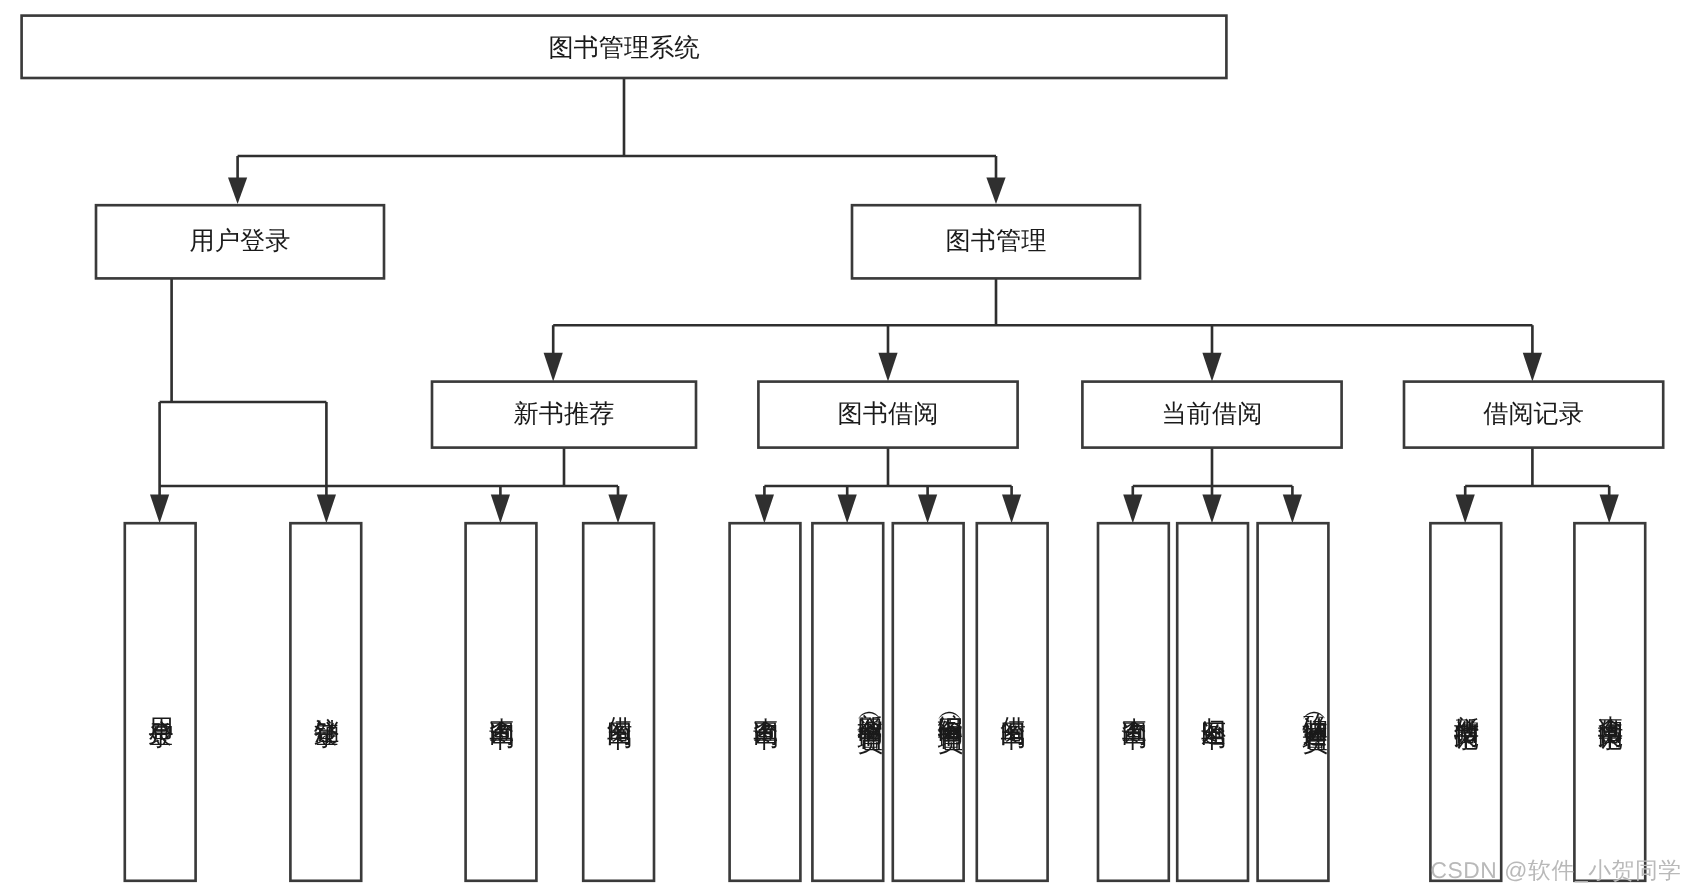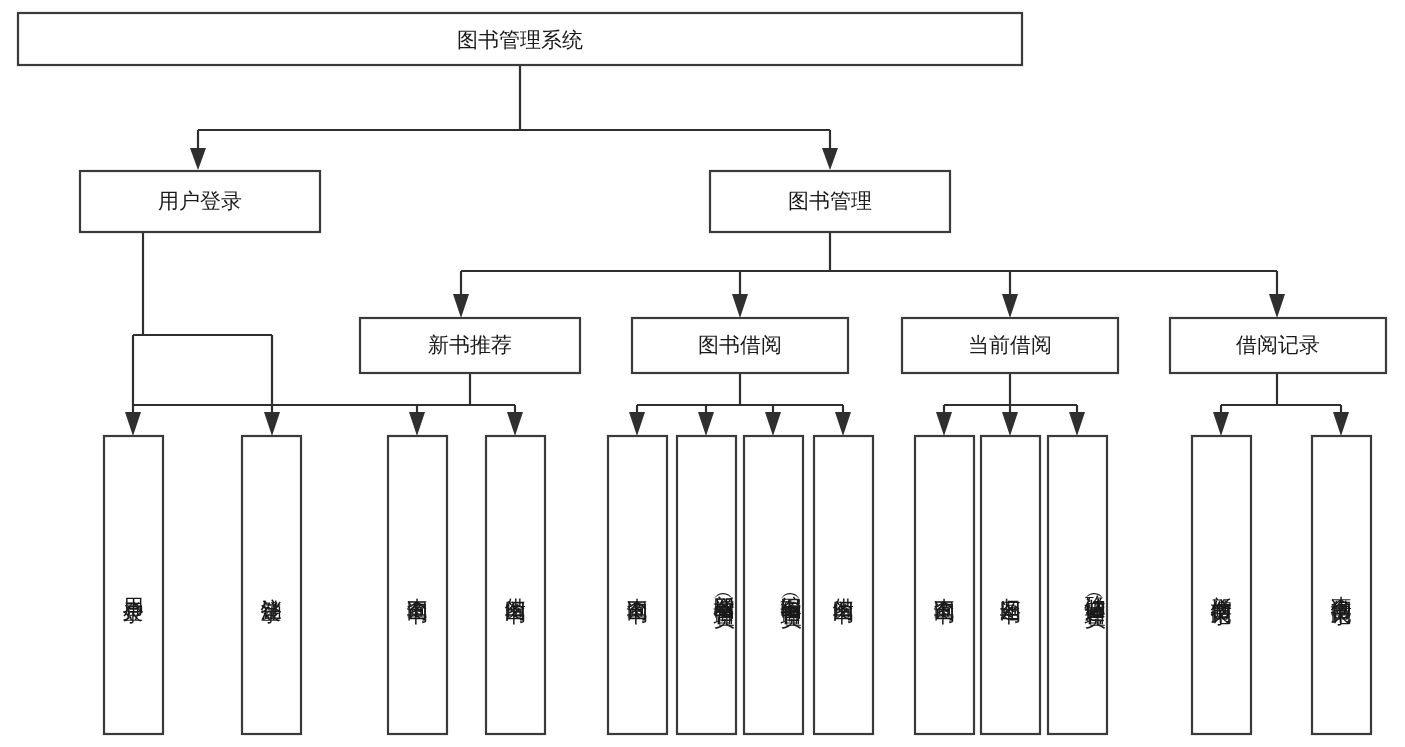--- a/index.html
+++ b/index.html
@@ -199,14 +199,15 @@
   <div class="node-label-v" style="left:915px; top:436px; width:59px; height:298px;">查询图书</div>
 
   <div class="node-label-v" style="left:981px; top:436px; width:59px; height:298px;">归还图书</div>
 
   <div class="node-label-v" style="left:1048px; top:440px; width:59px; height:294px; align-items:flex-start;">确认归还（管理员）</div>
 
   <div class="node-label-v" style="left:1192px; top:436px; width:59px; height:298px;">新增借阅记录</div>
 
   <div class="node-label-v" style="left:1312px; top:436px; width:59px; height:298px;">查询借阅记录</div>
 
+  <div class="watermark" style="left:1192px; top:713px;">CSDN @软件_小贺同学</div>
 
 </div>
 
 </body></html>

